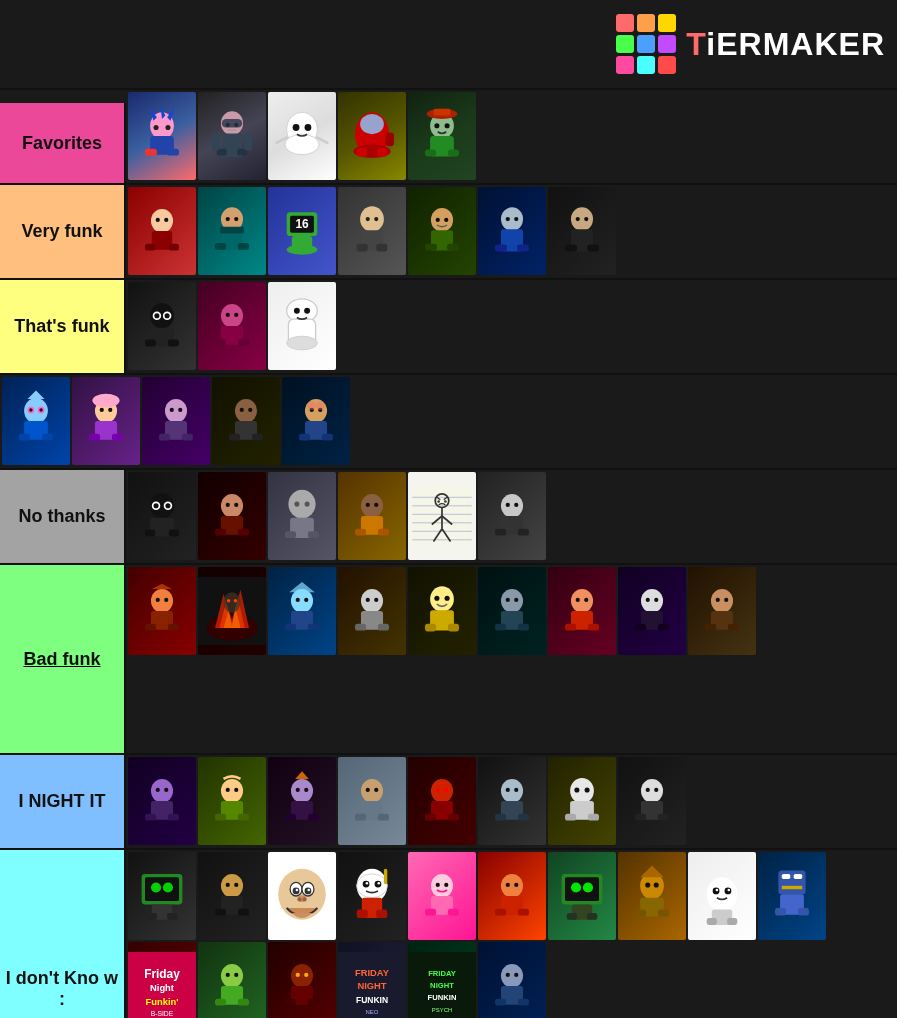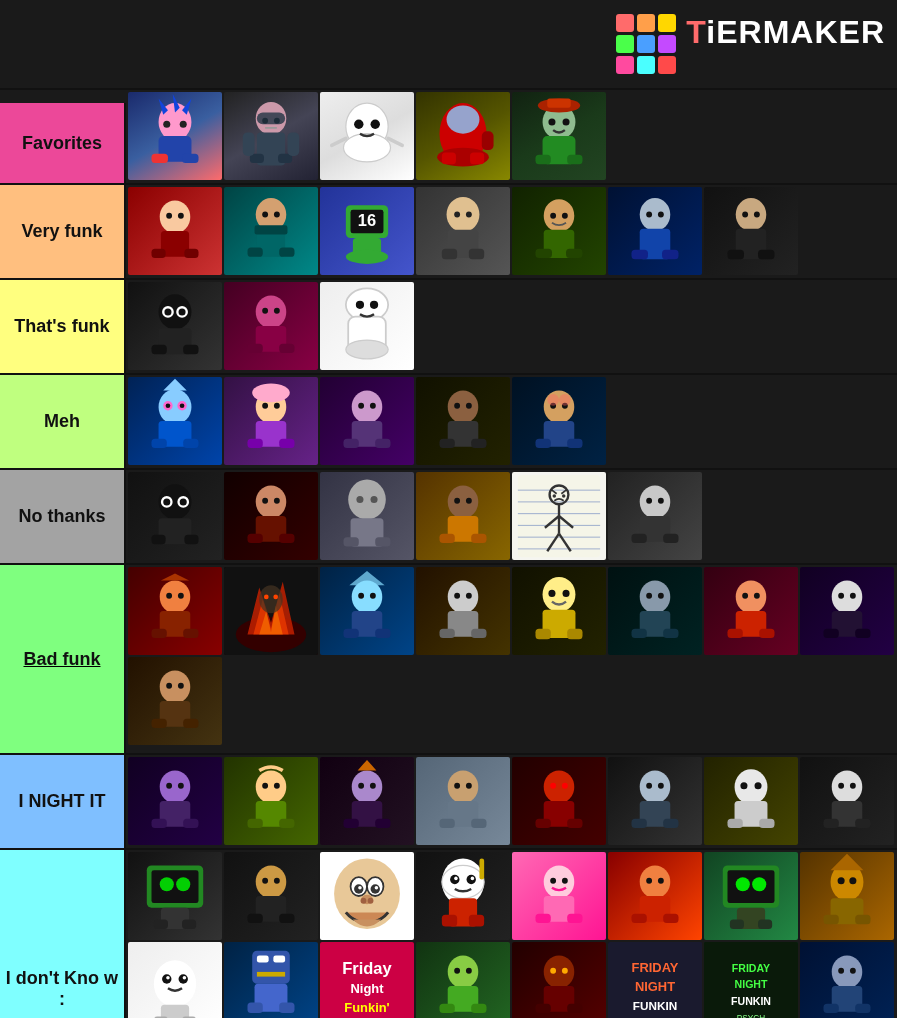--- a/index.html
+++ b/index.html
@@ -57,20 +57,21 @@
       align-items: center;
       justify-content: flex-end;
       background: #1a1a1a;
       padding: 8px 12px;
       border-bottom: 2px solid #111;
       min-height: 90px;
     }
 
     .tiermaker-logo {
       display: flex;
+      align-items: center;
       gap: 10px;
     }
 
     .logo-grid {
       display: grid;
       grid-template-columns: repeat(3, 18px);
       grid-template-rows: repeat(3, 18px);
       gap: 3px;
     }
 
@@ -85,21 +86,21 @@
       font-family: Arial, sans-serif;
       letter-spacing: 1px;
     }
 
     .logo-text span.tier-t {
       color: #ff6b6b;
     }
 
     
     .char-box {
-      width: 94px;
+      width: 68px;
       height: 88px;
       display: flex;
       align-items: center;
       justify-content: center;
       font-size: 9px;
       color: rgba(255,255,255,0.7);
       text-align: center;
       border-radius: 2px;
       overflow: hidden;
     }
@@ -320,23 +321,20 @@
         <ellipse cx="40" cy="60" rx="18" ry="8" fill="#ddd" stroke="#ccc" stroke-width="1"></ellipse>
         <circle cx="34" cy="22" r="3.5" fill="#111"></circle>
         <circle cx="46" cy="22" r="3.5" fill="#111"></circle>
         <path d="M34 30 Q40 34 46 30" stroke="#333" stroke-width="2" fill="none"></path>
       </svg>
     </div>
   </div>
 </div>
 
 <div class="tier-row">
-  <div class="tier-label tier-meh">
-    <span>Meh</span>
-  </div>
   <div class="tier-content">
     <div class="char-box" style="background:linear-gradient(135deg,#002255,#0044aa);">
       <svg viewBox="0 0 80 80">
           <ellipse cx="40" cy="28" rx="14" ry="15" fill="#88ccff"></ellipse>
           <rect x="26" y="40" width="28" height="22" rx="3" fill="#0055cc"></rect>
           <circle cx="34" cy="27" r="4" fill="#ff66cc"></circle>
           <circle cx="46" cy="27" r="4" fill="#ff66cc"></circle>
           <circle cx="34" cy="27" r="2" fill="#111"></circle>
           <circle cx="46" cy="27" r="2" fill="#111"></circle>
           <rect x="20" y="55" width="13" height="8" rx="3" fill="#0044aa"></rect>

